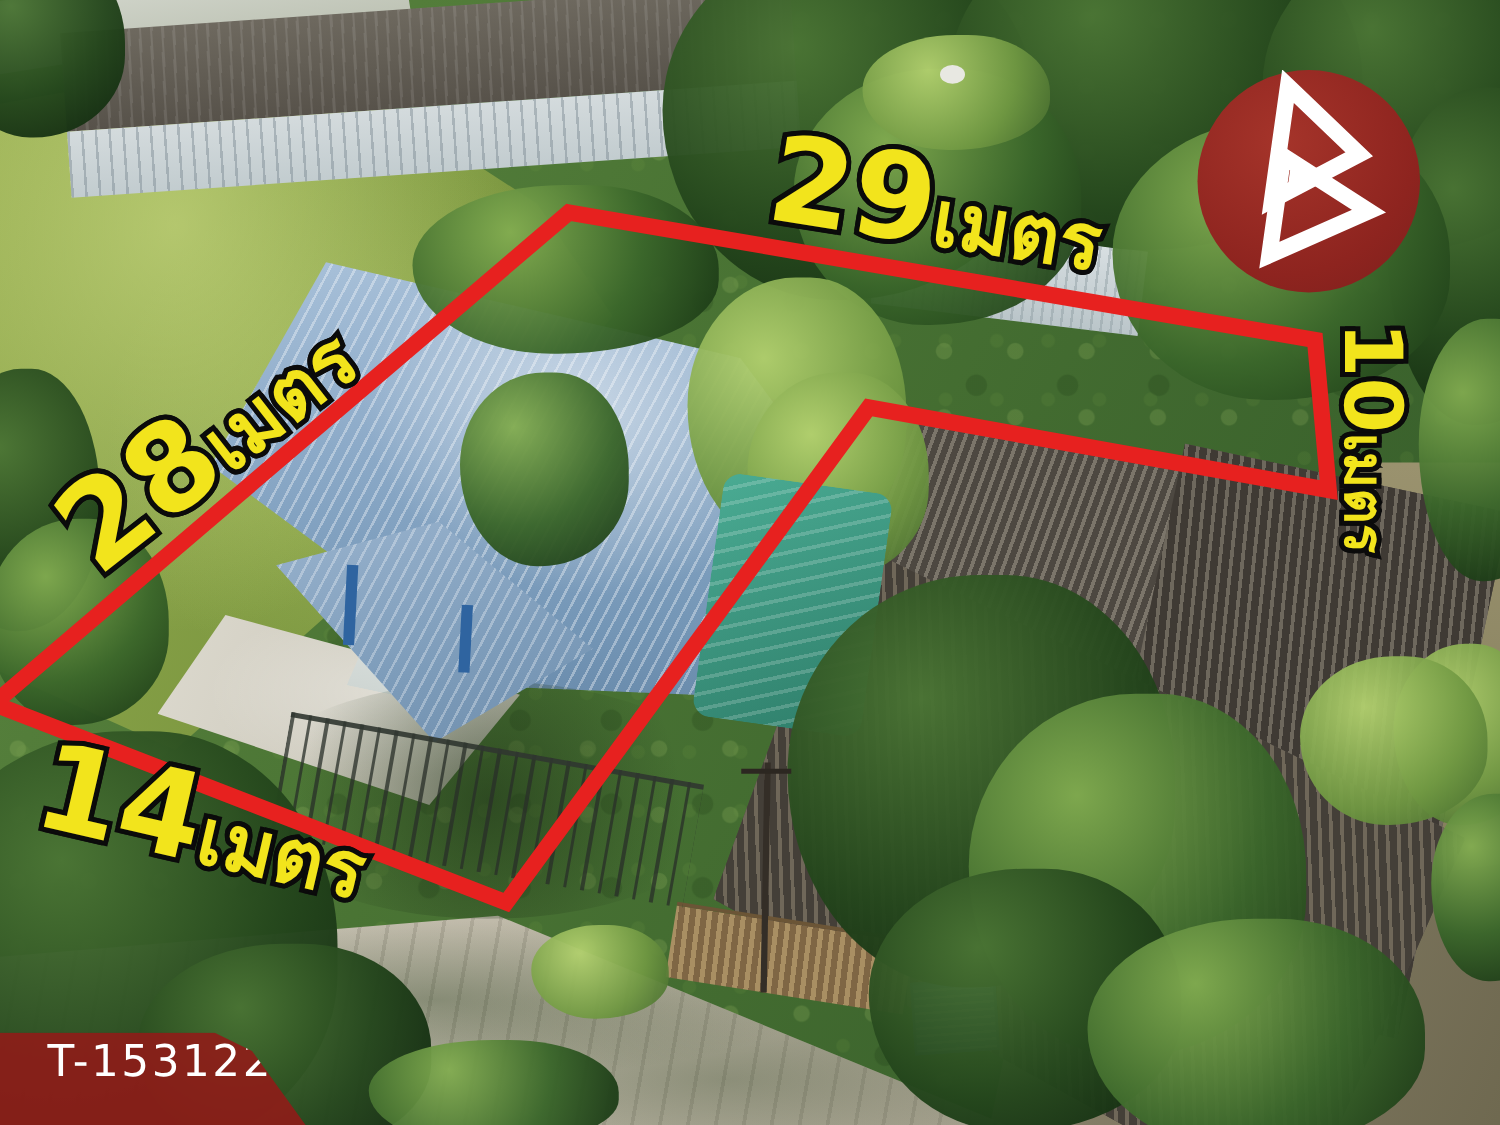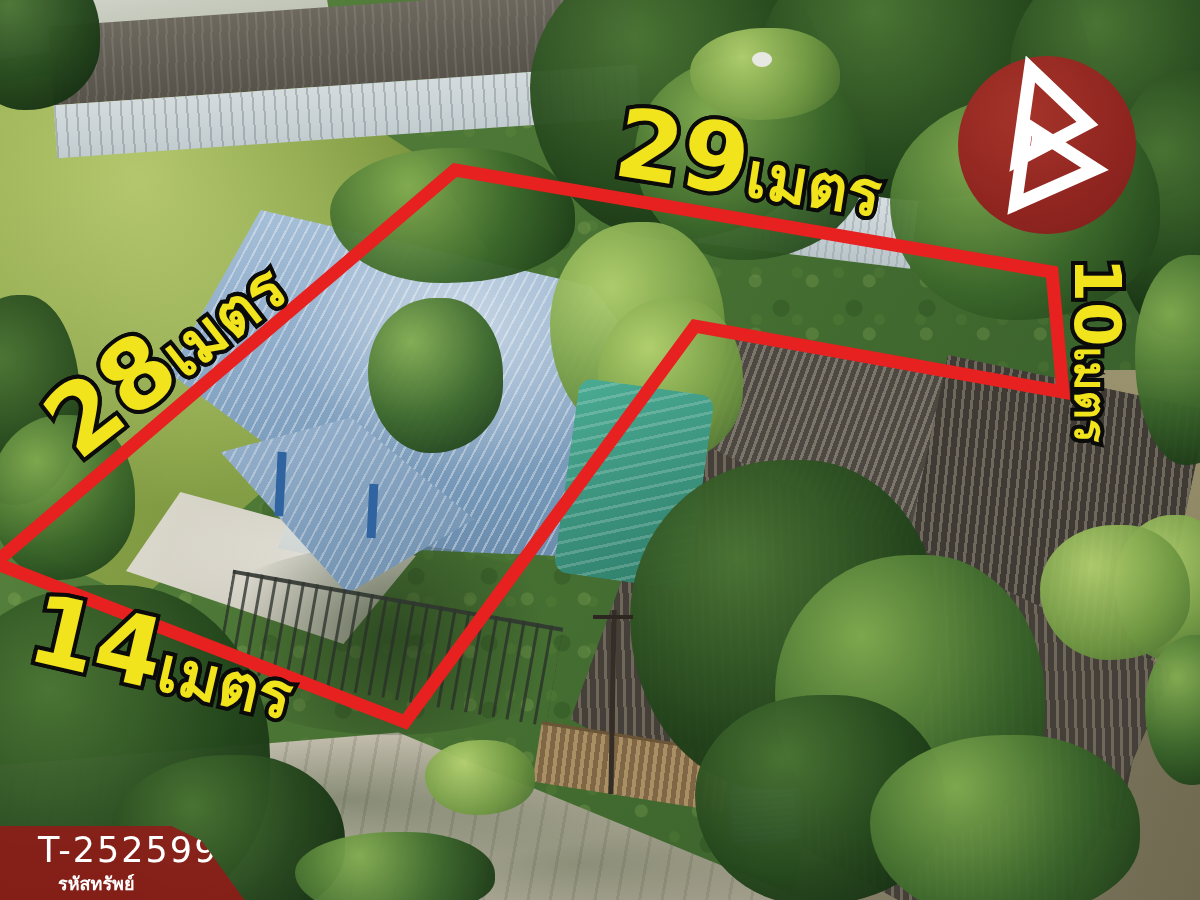--- a/index.html
+++ b/index.html
@@ -286,17 +286,16 @@
     <svg width="178" height="178" viewBox="0 0 178 178">
       <g transform="rotate(8 89 89)" fill="none" stroke="#ffffff" stroke-width="13" stroke-linejoin="miter">
         <polygon points="62,16 126,62 62,108"></polygon>
         <polygon points="66,72 140,106 66,152"></polygon>
         <polygon points="73,78 96,89 73,100" fill="#ffffff" stroke="none"></polygon>
       </g>
     </svg>
   </div>
 
   <div class="badge">
-    <span class="badge-code">T-252599</span>
-    <span class="badge-label">รหัสทรัพย์</span>
+    <span class="badge-code">T-153122</span>
   </div>
 
 </div>
 
 </body></html>

